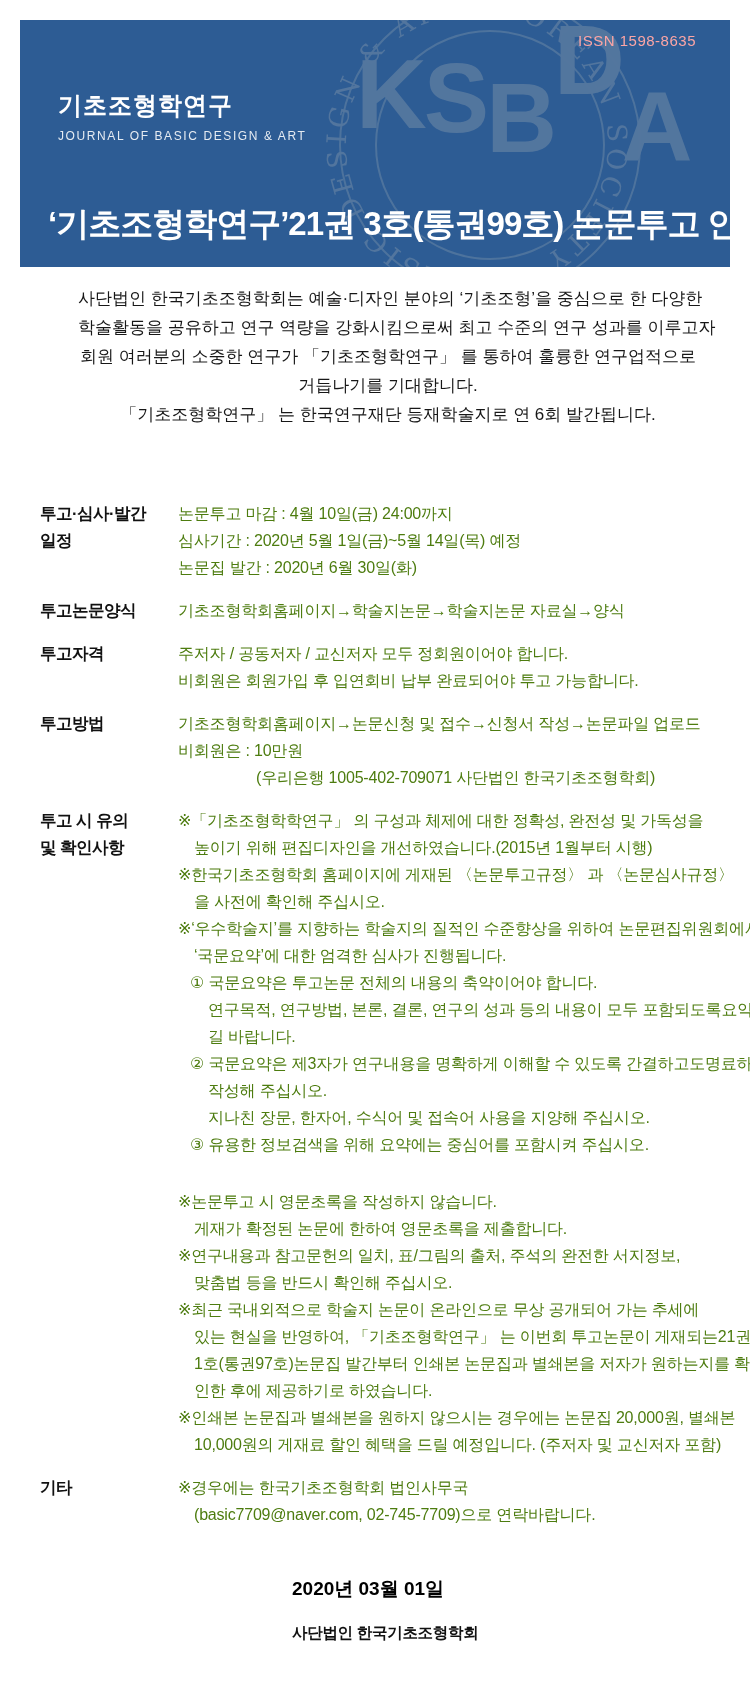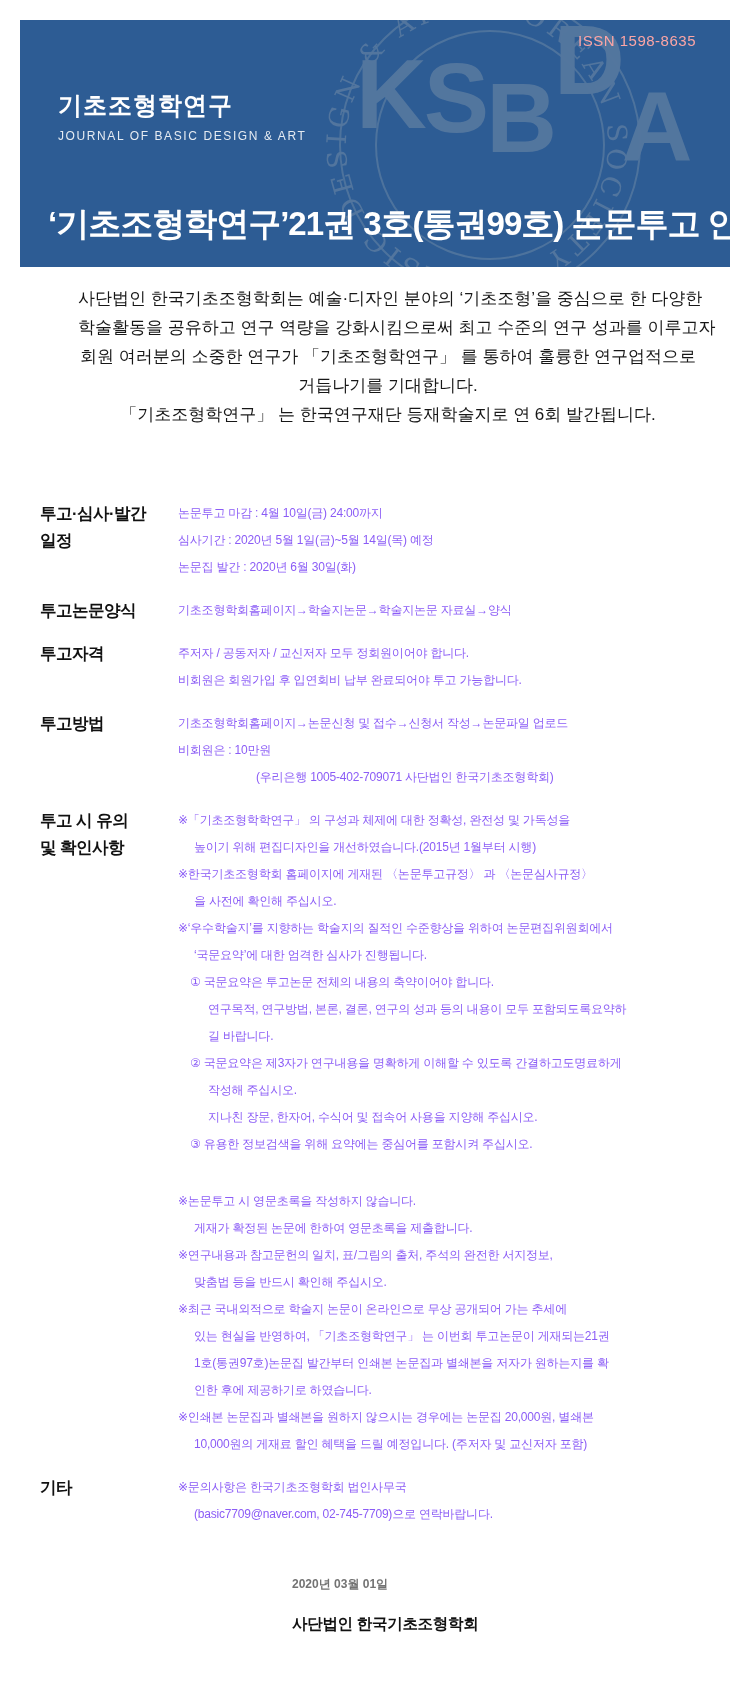--- a/index.html
+++ b/index.html
@@ -42,32 +42,32 @@
   
   .sections{position:absolute;left:40px;top:500px;width:680px;}
   .section{display:flex;margin-bottom:16px;}
   .sec-label{
     width:125px;flex:0 0 125px;text-align:left;
     font-weight:bold;font-size:16.5px;line-height:27px;color:#111;
     letter-spacing:-0.5px;
   }
   .sec-body{
     margin-left:13px;flex:1;
-    font-size:12px;line-height:27px;color:#8b5cf6;letter-spacing:-0.2px;
+    font-size:16px;line-height:27px;color:#4d7c0f;letter-spacing:-0.2px;
   }
   .row{white-space:nowrap;}
   .ind0{padding-left:0;}
   .ind1{padding-left:16px;}
   .ind2{padding-left:12px;}
   .ind3{padding-left:30px;}
   .ind4{padding-left:78px;}
   .gap-before{margin-top:30px;}
   
   .footer{position:absolute;left:292px;top:1576px;}
-  .footer-date{font-size:12px;font-weight:bold;color:#737373;}
+  .footer-date{font-size:19px;font-weight:bold;color:#000000;}
   .footer-org{font-size:15.5px;font-weight:bold;color:#111;margin-top:21px;letter-spacing:-0.3px;}
 </style>
 </head>
 <body>
 
 <div class="banner" style="background: rgb(45, 92, 148);">
   <svg width="710" height="247" viewBox="0 0 710 247" aria-hidden="true">
     <g id="wm-group" fill="none">
       <circle id="wm-circle-outer" cx="470" cy="125" r="150" stroke-width="2" opacity="0.85" stroke="#54779f"></circle>
       <circle id="wm-circle-inner" cx="470" cy="125" r="114" stroke-width="2" opacity="0.85" stroke="#54779f"></circle>
@@ -165,21 +165,21 @@
         <div class="row ind1">인한 후에 제공하기로 하였습니다.</div>
         <div class="row ind0">※인쇄본 논문집과 별쇄본을 원하지 않으시는 경우에는 논문집 20,000원, 별쇄본</div>
         <div class="row ind1">10,000원의 게재료 할인 혜택을 드릴 예정입니다. (주저자 및 교신저자 포함)</div>
       </div>
     </div>
     <div class="section">
       <div class="sec-label">
         <div>기타</div>
       </div>
       <div class="sec-body">
-        <div class="row ind0">※문의사항은 한국기초조형학회 법인사무국</div>
+        <div class="row ind0">※경우에는 한국기초조형학회 법인사무국</div>
         <div class="row ind1">(basic7709@naver.com, 02-745-7709)으로 연락바랍니다.</div>
       </div>
     </div>
   </div>
 
 <div class="footer">
   <div class="footer-date">2020년  03월 01일</div>
   <div class="footer-org">사단법인 한국기초조형학회</div>
 </div>
 

